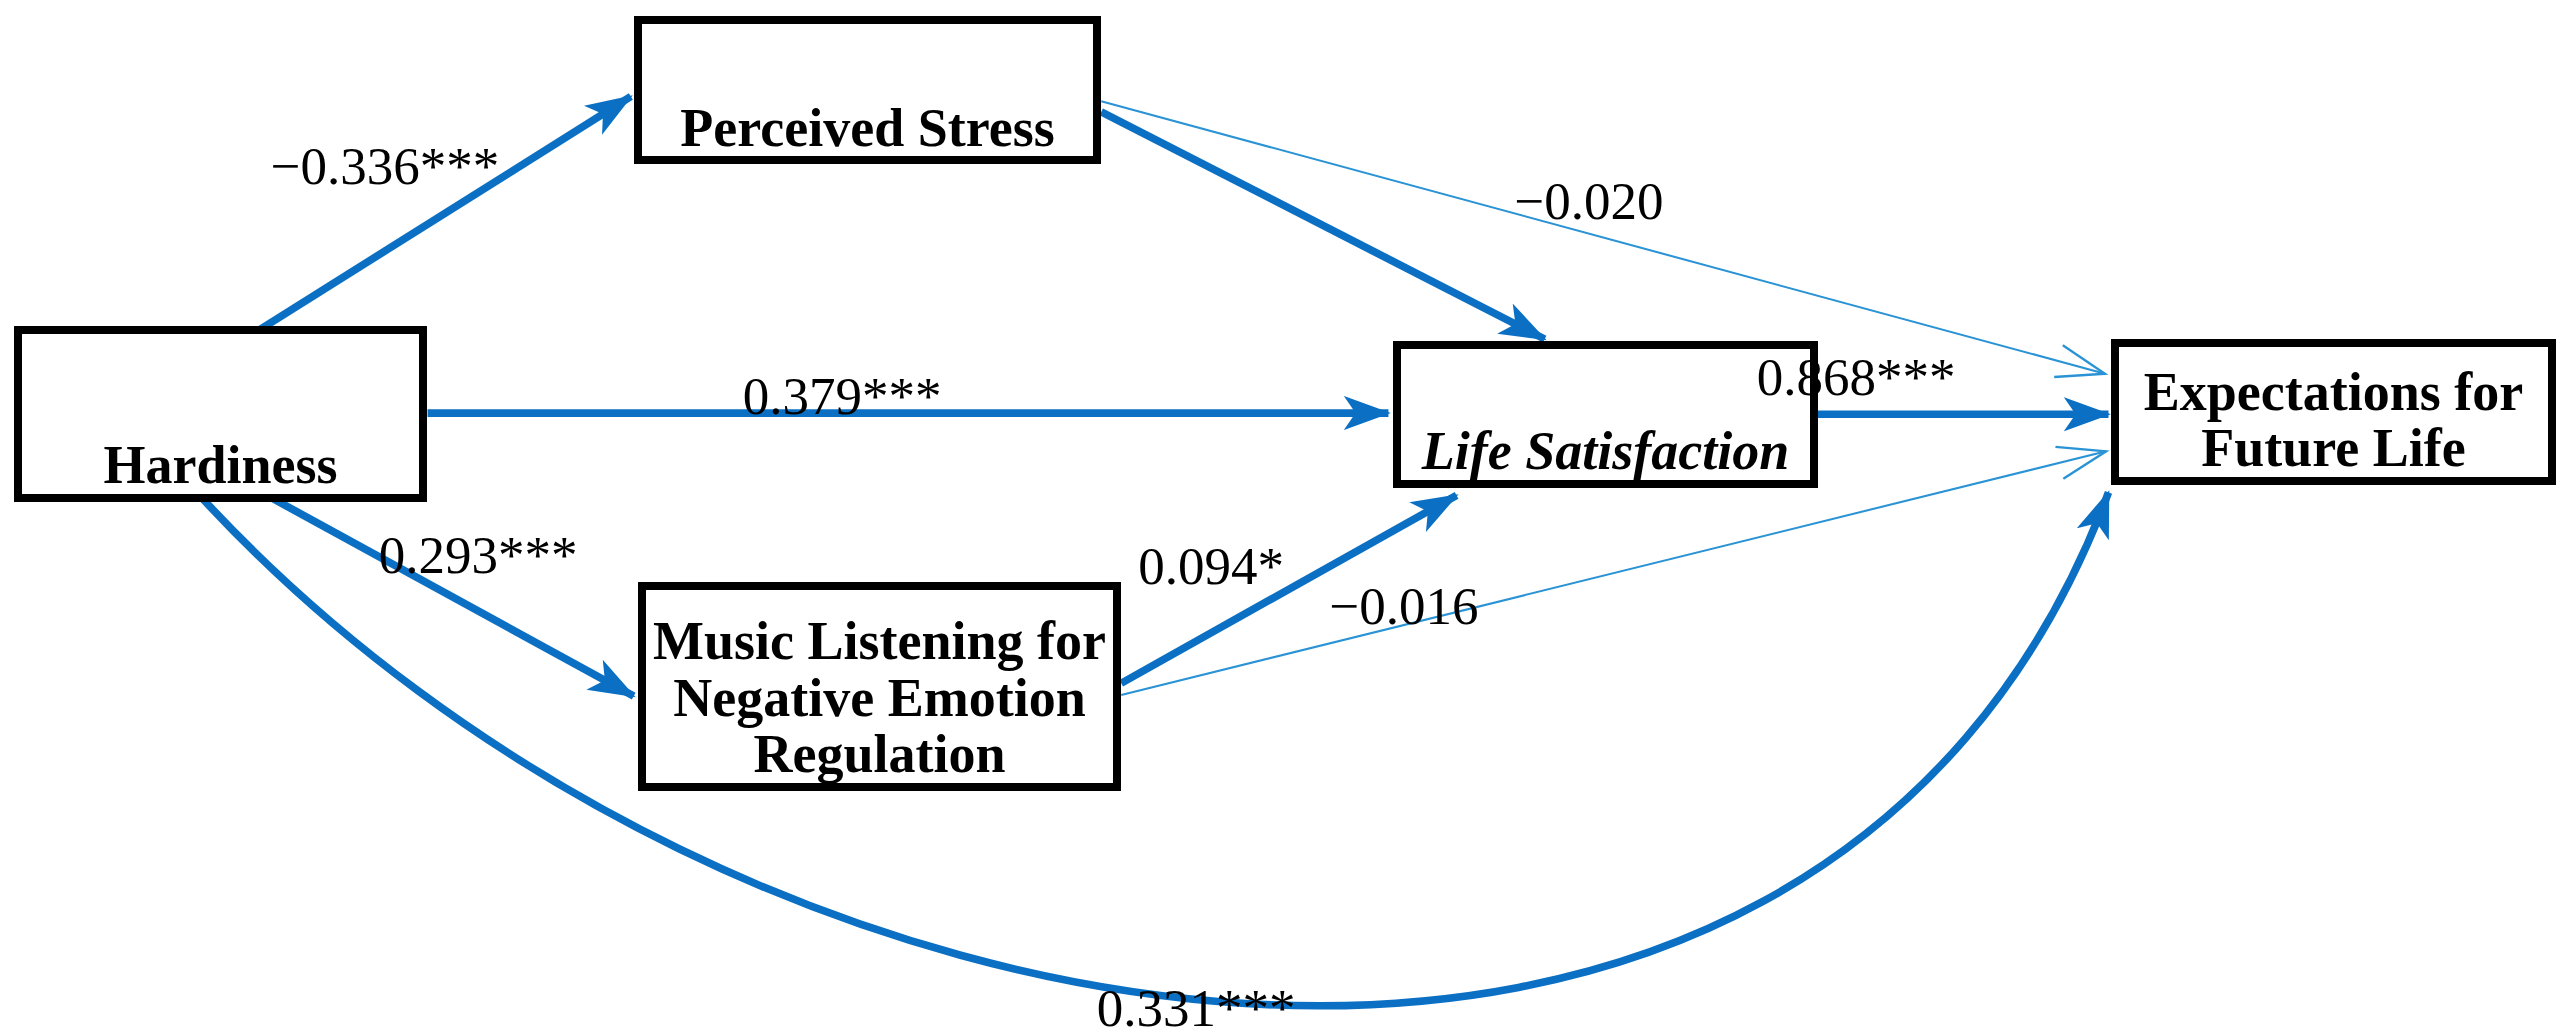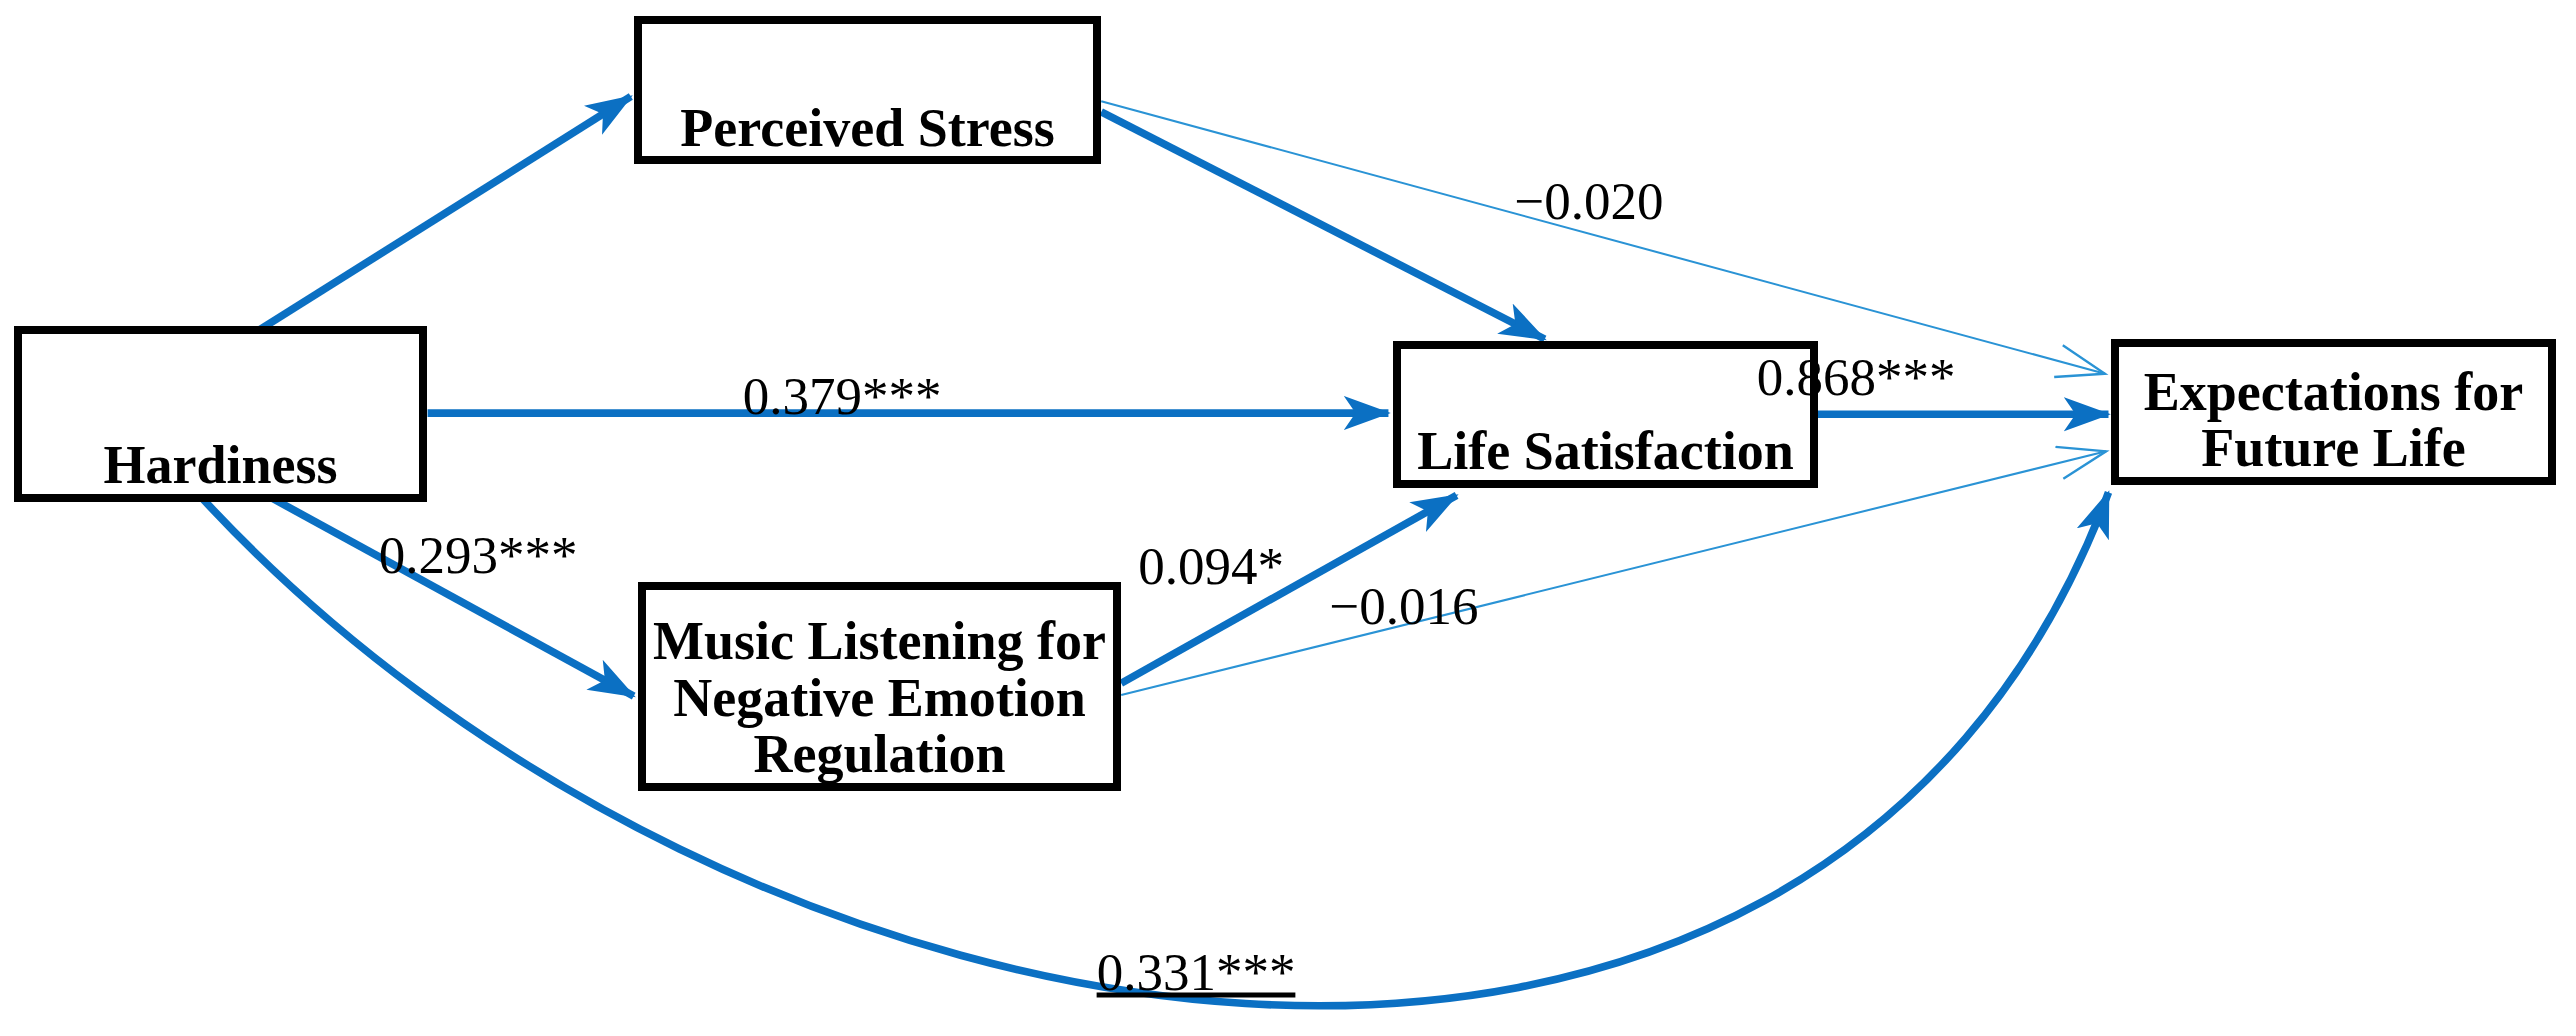--- a/index.html
+++ b/index.html
@@ -93,38 +93,39 @@
   </div>
 
   <div class="node" style="left:634px; top:16.4px; width:467px; height:148px;">
     <span class="node-label">Perceived Stress</span>
   </div>
 
   <div class="node" style="left:638px; top:582px; width:483px; height:209px;">
     <span class="node-label">Music Listening for Negative Emotion Regulation</span>
   </div>
 
-  <div class="node" style="left:1393px; top:341px; width:425px; height:147px;">
+  <div class="node" style="left:1393px; top:341px; width:425px; height:147px;font-style:italic;">
     <span class="node-label">Life Satisfaction</span>
   </div>
 
   <div class="node" style="left:2111px; top:339px; width:445px; height:146px;">
     <span class="node-label">Expectations for Future Life</span>
   </div>
 
+  <div class="edge-label" style="left:385px; top:166px;">−0.336***</div>
 
   <div class="edge-label" style="left:842px; top:368px;margin-top:28px;">0.379***</div>
 
   <div class="edge-label" style="left:478px; top:555px;">0.293***</div>
 
 
   <div class="edge-label" style="left:1589px; top:201px;">−0.020</div>
 
   <div class="edge-label" style="left:1211px; top:566px;">0.094*</div>
 
   <div class="edge-label" style="left:1404px; top:606px;">−0.016</div>
 
   <div class="edge-label" style="left:1856px; top:377px;">0.868***</div>
 
-  <div class="edge-label" style="left:1196px; top:972px;text-decoration:underline;">0.331***</div>
+  <div class="edge-label" style="left:1196px; top:1008px;">0.331***</div>
 
 </div>
 
 
 </body></html>

